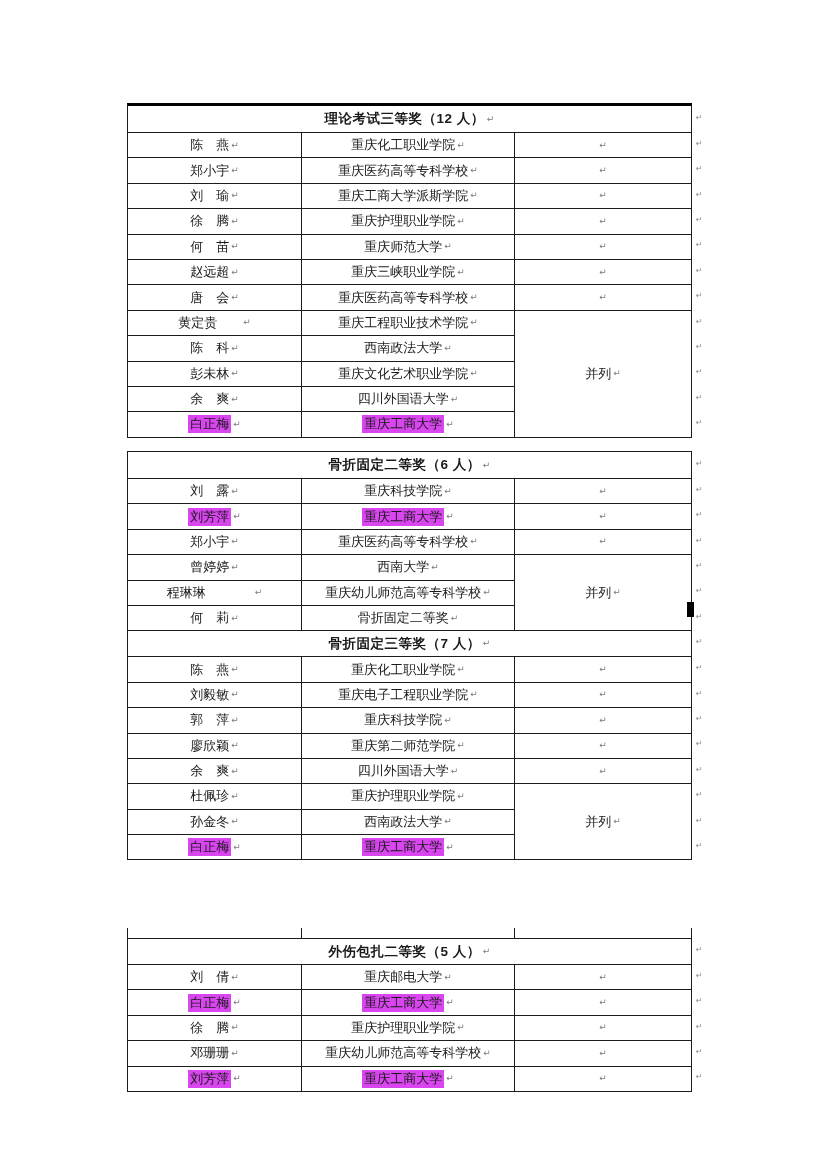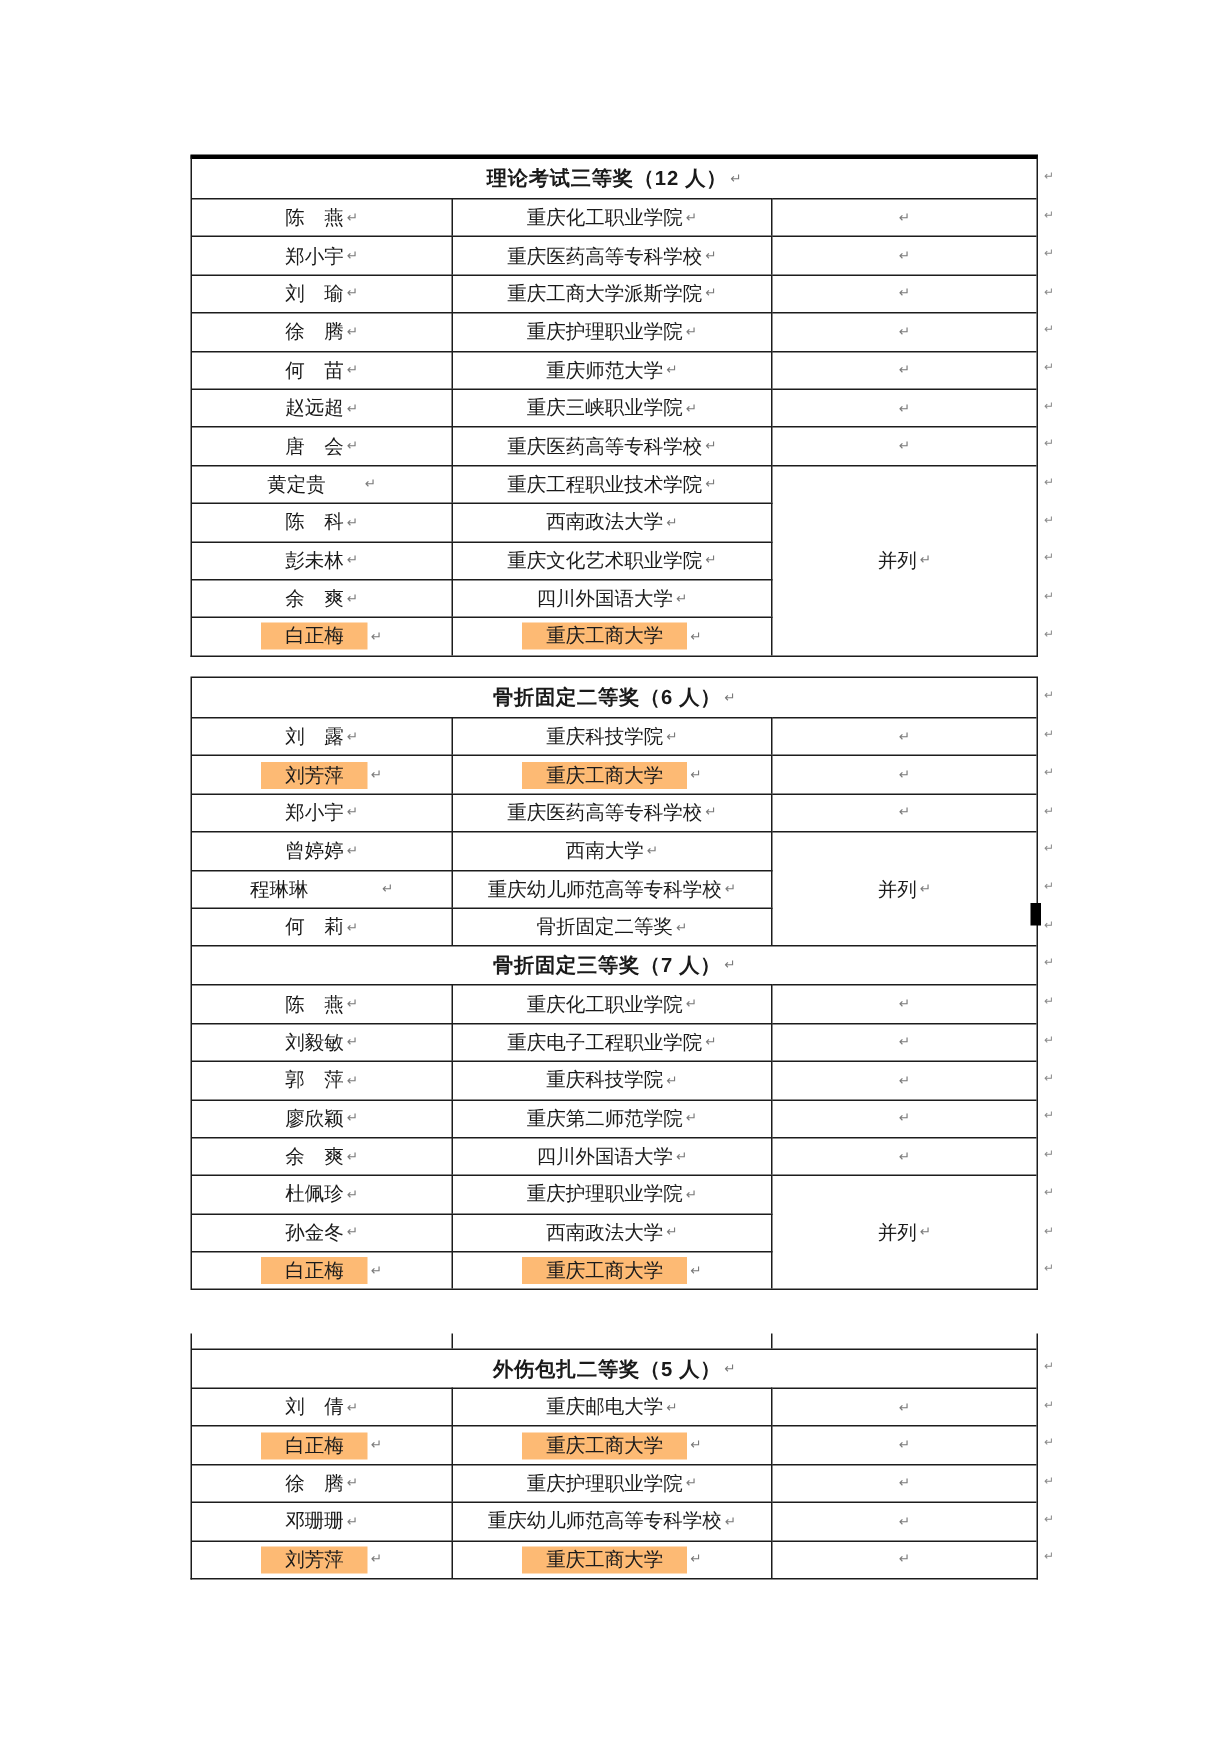--- a/index.html
+++ b/index.html
@@ -30,21 +30,21 @@
     justify-content: center;
     font-size: 13px;
     color: #1a1a1a;
     white-space: nowrap;
     overflow: visible;
   }
   .cell.bt { border-top: 1px solid #1c1c1c; }
   .cell.br { border-right: 1px solid #1c1c1c; }
   .cell.header .title-text { font-weight: bold; font-size: 13.5px; letter-spacing: 0.5px; }
 
-  .hl { background: #fdba74; padding: 0 16px; }
+  .hl { background: #d946ef; padding: 0 2px; }
 
   .pmark {
     font-size: 9px;
     color: #7a7a7a;
     margin-left: 2px;
     line-height: 1;
     flex: none;
   }
   .cell.note-empty .pmark { margin: 0; }
 
@@ -371,21 +371,21 @@
         <span class="pmark side" style="top: 186.4px;">↵</span>
         <span class="pmark side" style="top: 212.1px;">↵</span>
         <span class="pmark side" style="top: 237.5px;">↵</span>
         <span class="pmark side" style="top: 262.9px;">↵</span>
         <span class="pmark side" style="top: 288.3px;">↵</span>
         <span class="pmark side" style="top: 313.7px;">↵</span>
         <span class="pmark side" style="top: 339.1px;">↵</span>
         <span class="pmark side" style="top: 364.5px;">↵</span>
         <span class="pmark side" style="top: 389.9px;">↵</span>
       </div>
-      <div class="award-table no-top" style="top: 889px; grid-template-rows: 10px 26px 25.4px 25.4px 25.4px 25.4px 25.4px;">
+      <div class="award-table no-top" style="top: 928px; grid-template-rows: 10px 26px 25.4px 25.4px 25.4px 25.4px 25.4px;">
         <div class="cell stub br" style="grid-area: 1 / 1;"></div>
         <div class="cell stub br" style="grid-area: 1 / 2;"></div>
         <div class="cell stub" style="grid-area: 1 / 3;"></div>
         <div class="cell header bt" style="grid-area: 2 / 1 / auto / span 3;">
           <span class="title-text">外伤包扎二等奖（5 人）</span>
           <span class="pmark">↵</span>
         </div>
         <div class="cell name bt br" style="grid-area: 3 / 1;">
           <span>刘　倩</span>
           <span class="pmark">↵</span>

